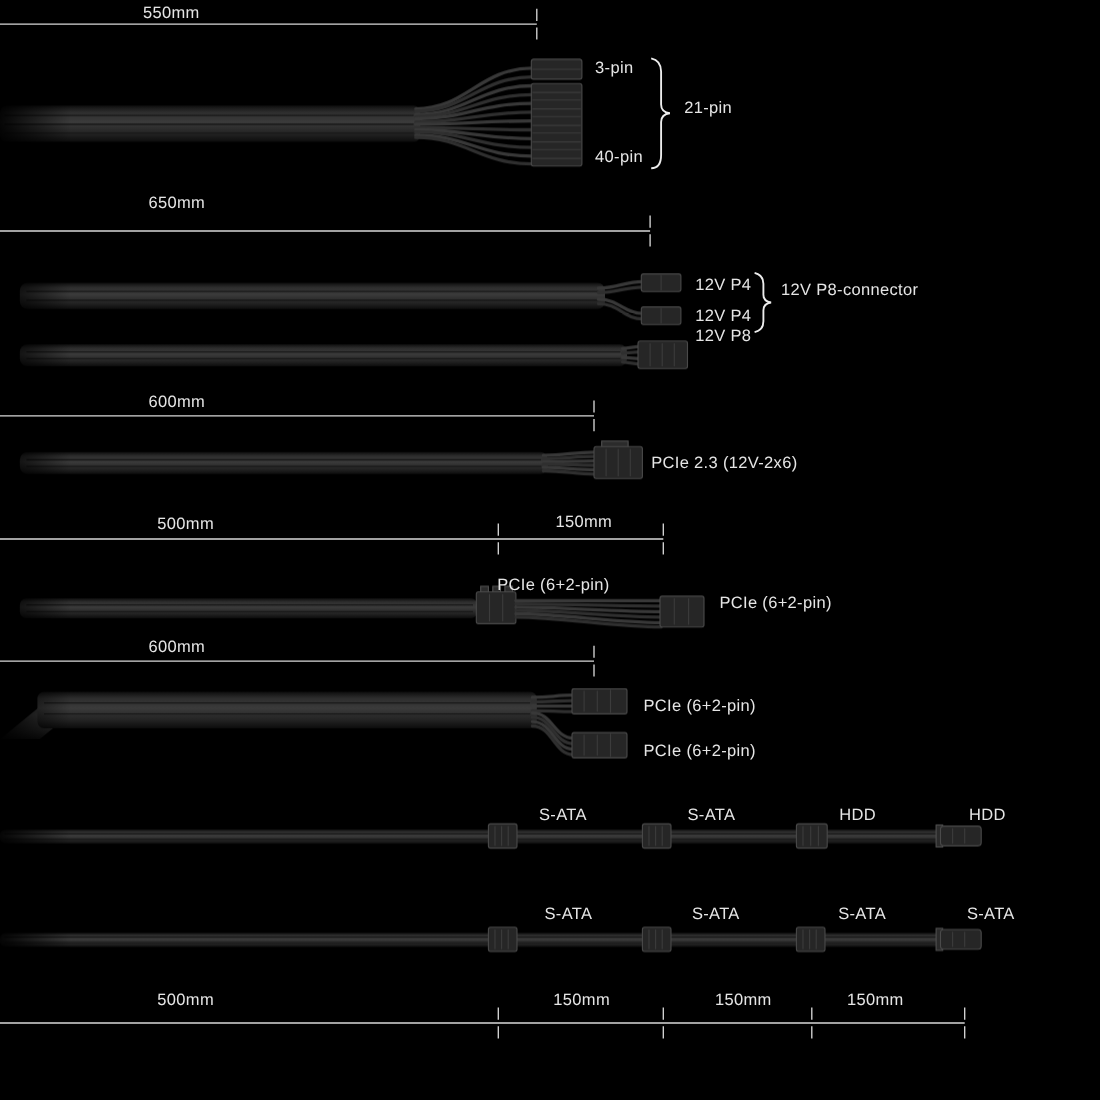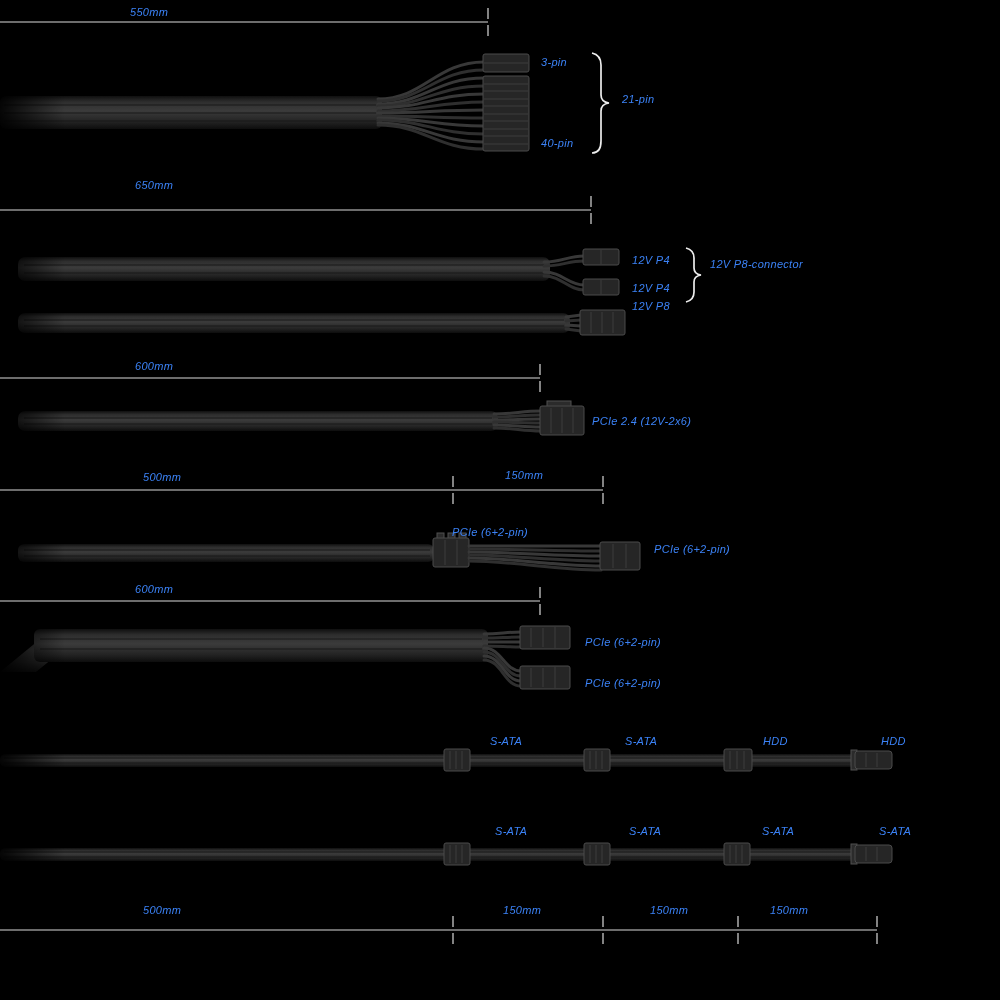--- a/index.html
+++ b/index.html
@@ -3,22 +3,22 @@
 <meta charset="utf-8">
 <style>
   * { margin:0; padding:0; box-sizing:border-box; }
   html,body { background:#000; }
   .stage {
     position:relative; width:1000px; height:1000px; background:#000;
     font-family:"Liberation Sans", sans-serif; overflow:hidden;
   }
   .stage svg { position:absolute; left:0; top:0; }
   .lbl {
-    position:absolute; color:#3b82f6; font-size:11px; letter-spacing:.3px;
-    white-space:nowrap; line-height:16px;font-style:italic;
+    position:absolute; color:#e5e5e5; font-size:15px; letter-spacing:.3px;
+    white-space:nowrap; line-height:16px;
   }
   
   .cables  { filter: blur(0.5px); }
   .ribbon  { fill:url(#rg); }
   .wire    { stroke:#383838; stroke-width:3; fill:none; stroke-linecap:round; }
   .wire2   { stroke:#2f2f2f; stroke-width:3; fill:none; stroke-linecap:round; }
   .conn    { fill:#262626; stroke:#4a4a4a; stroke-width:1; }
   .conn2   { fill:#2b2b2b; stroke:#505050; stroke-width:1; }
   .ridge   { stroke:#3c3c3c; stroke-width:1; }
   .stria   { stroke:#161616; stroke-width:1.2; opacity:.9; }
@@ -254,21 +254,21 @@
   <div class="lbl" style="left:650px;top:902px">150mm</div>
   <div class="lbl" style="left:770px;top:902px">150mm</div>
 
   <div class="lbl" style="left:541px;top:54px">3-pin</div>
   <div class="lbl" style="left:541px;top:135px">40-pin</div>
   <div class="lbl" style="left:622px;top:91px">21-pin</div>
   <div class="lbl" style="left:632px;top:252px">12V P4</div>
   <div class="lbl" style="left:632px;top:280px">12V P4</div>
   <div class="lbl" style="left:710px;top:256px">12V P8-connector</div>
   <div class="lbl" style="left:632px;top:298px">12V P8</div>
-  <div class="lbl" style="left:592px;top:413px">PCIe 2.4 (12V-2x6)</div>
+  <div class="lbl" style="left:592px;top:413px">PCIe 2.3 (12V-2x6)</div>
   <div class="lbl" style="left:452px;top:524px">PCIe (6+2-pin)</div>
   <div class="lbl" style="left:654px;top:541px">PCIe (6+2-pin)</div>
   <div class="lbl" style="left:585px;top:634px">PCIe (6+2-pin)</div>
   <div class="lbl" style="left:585px;top:675px">PCIe (6+2-pin)</div>
 
   <div class="lbl" style="left:490px;top:733px">S-ATA</div>
   <div class="lbl" style="left:625px;top:733px">S-ATA</div>
   <div class="lbl" style="left:763px;top:733px">HDD</div>
   <div class="lbl" style="left:881px;top:733px">HDD</div>
 

